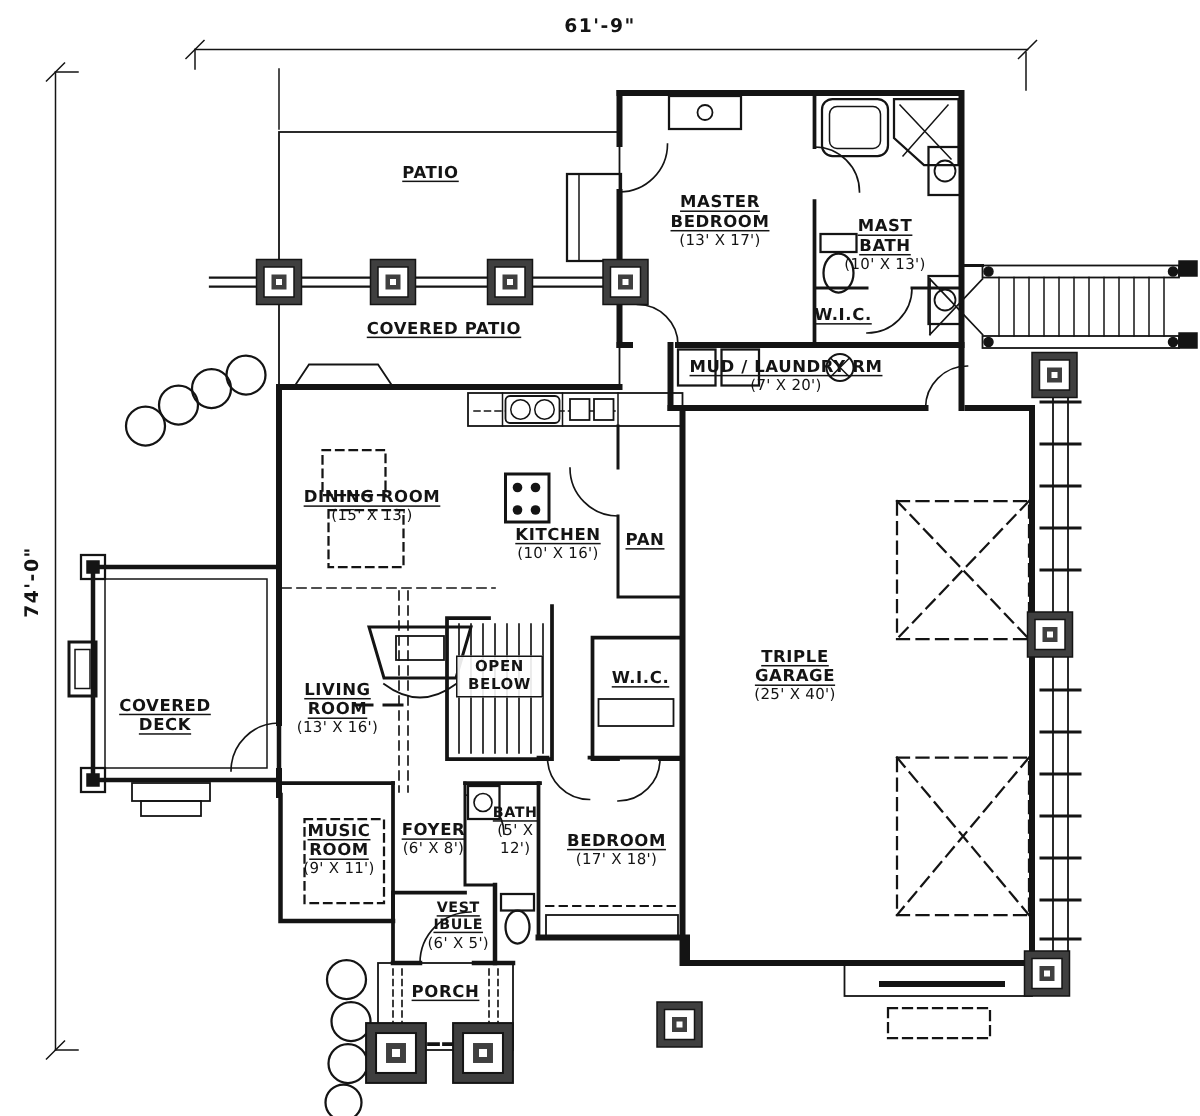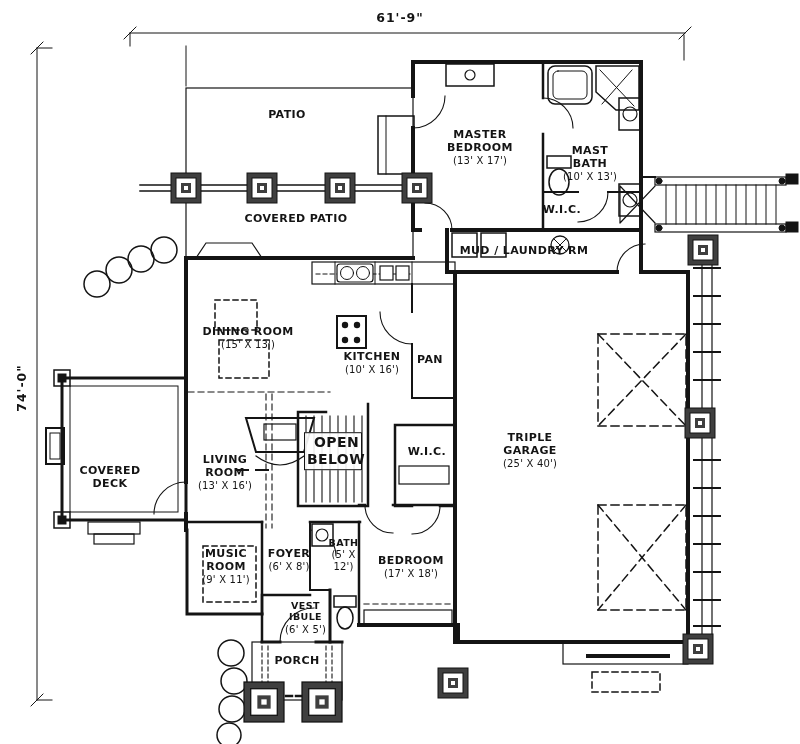--- a/index.html
+++ b/index.html
@@ -1,23 +1,23 @@
 <!DOCTYPE html>
 <html><head>
 <meta charset="utf-8">
 <style>
   html,body{margin:0;padding:0;background:#fff;}
   .canvas{position:relative;width:800px;height:744px;background:#fff;overflow:hidden;
           font-family:"DejaVu Sans",sans-serif;color:#141414;}
   .canvas svg{position:absolute;left:0;top:0;}
   .lbl{position:absolute;transform:translate(-50%,-50%);text-align:center;line-height:1.2;
        font-size:11px;font-weight:bold;letter-spacing:.4px;white-space:normal;}
-  .lbl .nm{display:block;text-underline-offset:2px;}
+  .lbl .nm{display:block;text-decoration:underline;text-underline-offset:2px;}
   .lbl .dm{display:block;font-size:10px;font-weight:normal;letter-spacing:.2px;margin-top:1px;}
-  .lbl.boxed{border:1.5px solid #141414;background:rgba(255,255,255,.9);padding:1px 2px;font-size:14px;text-align:right;}
+  .lbl.boxed{border:1.5px solid #141414;background:rgba(255,255,255,.9);padding:1px 2px;font-size:10px;}
   .lbl.boxed .nm{text-decoration:none;}
   .dim{font-size:12.5px;font-weight:bold;letter-spacing:1px;}
   .dim.rot{transform:translate(-50%,-50%) rotate(-90deg);}
   .sm{font-size:9.5px;padding-left:19px;}
 </style>
 </head>
 <body>
 
 <div class="canvas">
 
@@ -250,20 +250,21 @@
 </div>
 <div class="lbl" style="left:590px;top:132px;width:58px;margin-top:32px;">
   <span class="nm">MAST BATH</span>
   <span class="dm">(10' X 13')</span>
 </div>
 <div class="lbl" style="left:562px;top:210px;width:70px;">
   <span class="nm">W.I.C.</span>
 </div>
 <div class="lbl" style="left:524px;top:251px;width:220px;text-align:center;">
   <span class="nm">MUD / LAUNDRY RM</span>
+  <span class="dm">(7' X 20')</span>
 </div>
 <div class="lbl" style="left:248px;top:338px;width:130px;">
   <span class="nm">DINING ROOM</span>
   <span class="dm">(15' X 13')</span>
 </div>
 <div class="lbl" style="left:372px;top:363px;width:110px;">
   <span class="nm">KITCHEN</span>
   <span class="dm">(10' X 16')</span>
 </div>
 <div class="lbl" style="left:430px;top:360px;width:48px;">

